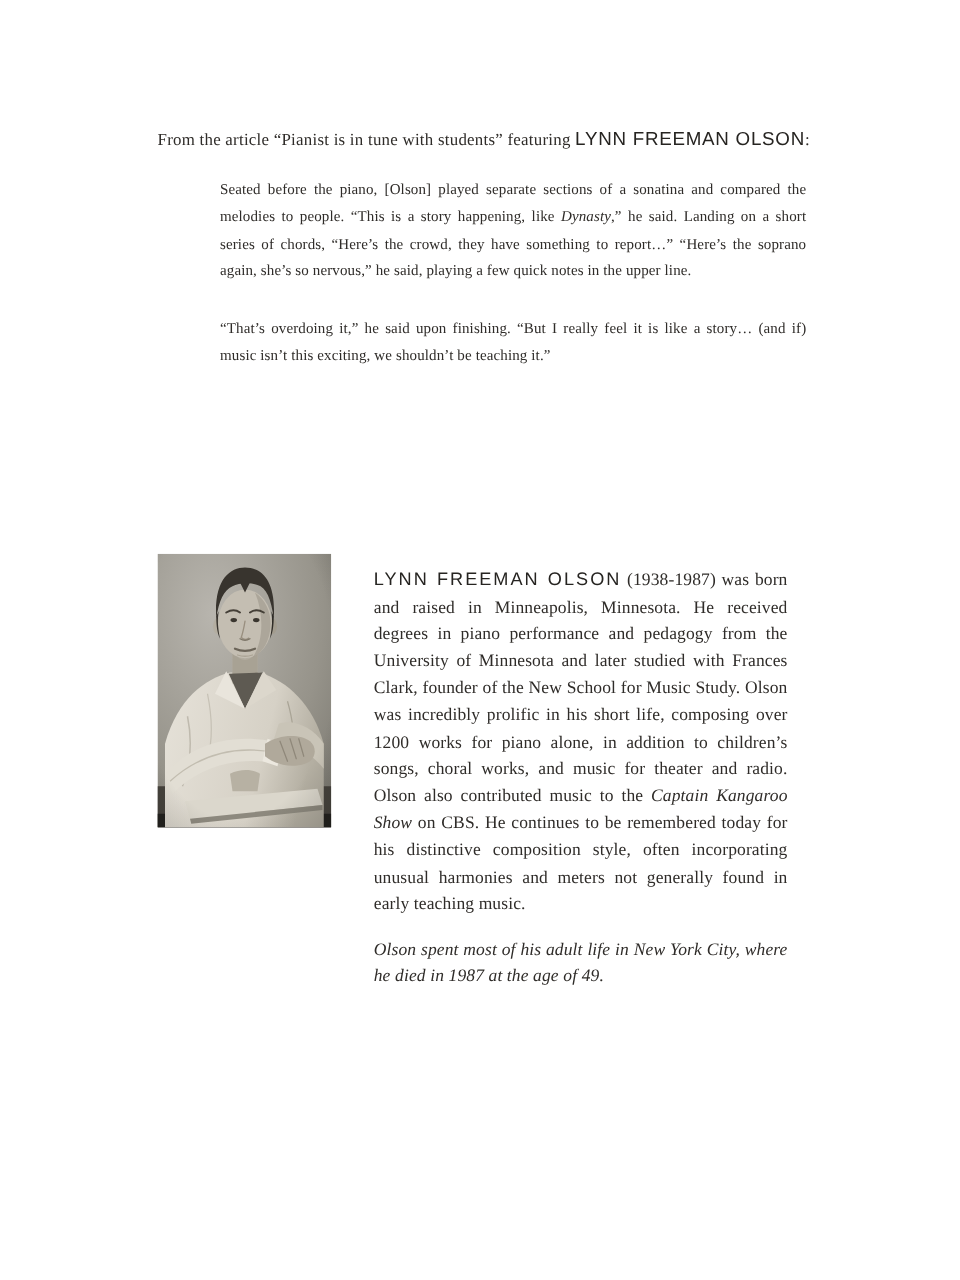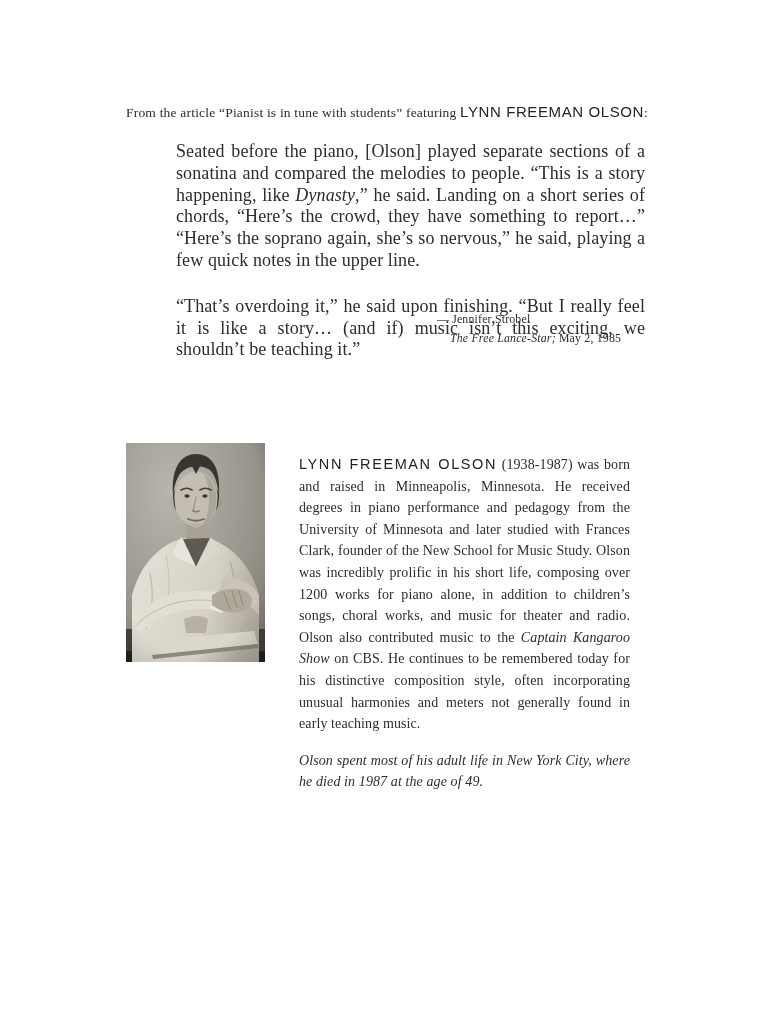--- a/index.html
+++ b/index.html
@@ -30,21 +30,21 @@
     font-family: "Liberation Sans", "DejaVu Sans", sans-serif;
     font-size: 15px;
     letter-spacing: 0.6px;
     color: #262421;
   }
   .pullquote {
     position: absolute;
     left: 176px;
     top: 141px;
     width: 469px;
-    font-size: 18px;
+    font-size: 12px;
     line-height: 21.8px;
     text-align: justify;
     letter-spacing: 0.1px;
   }
   .pullquote p {
     margin: 0;
   }
   .pullquote p + p {
     margin-top: 24px;
   }
@@ -94,24 +94,20 @@
 
   <div class="article-header">
     <span>From the article “Pianist is in tune with students” featuring </span><span class="name-sans">LYNN FREEMAN OLSON</span><span>:</span>
   </div>
 
   <div class="pullquote">
     <p><span>Seated before the piano, [Olson] played separate sections of a sonatina and compared the melodies to people. “This is a story happening, like </span><span class="italic">Dynasty</span><span>,” he said. Landing on a short series of chords, “Here’s the crowd, they have something to report…” “Here’s the soprano again, she’s so nervous,” he said, playing a few quick notes in the upper line.</span></p>
     <p>“That’s overdoing it,” he said upon finishing. “But I really feel it is like a story… (and if) music isn’t this exciting, we shouldn’t be teaching it.”</p>
   </div>
 
-  <div class="attribution">
-    <div>— Jennifer Strobel</div>
-    <div class="source-line"><span class="italic">The Free Lance-Star;</span><span> May 2, 1985</span></div>
-  </div>
 
   <div class="portrait">
     <svg width="139" height="219" viewBox="0 0 139 219" xmlns="http://www.w3.org/2000/svg">
       <defs>
         <radialGradient id="bgGrad" cx="0.32" cy="0.22" r="1.15">
           <stop offset="0" stop-color="#b8b5ae"></stop>
           <stop offset="0.55" stop-color="#96938a"></stop>
           <stop offset="1" stop-color="#6c6a63"></stop>
         </radialGradient>
         <linearGradient id="shirtGrad" x1="0" y1="0" x2="1" y2="0.25">

